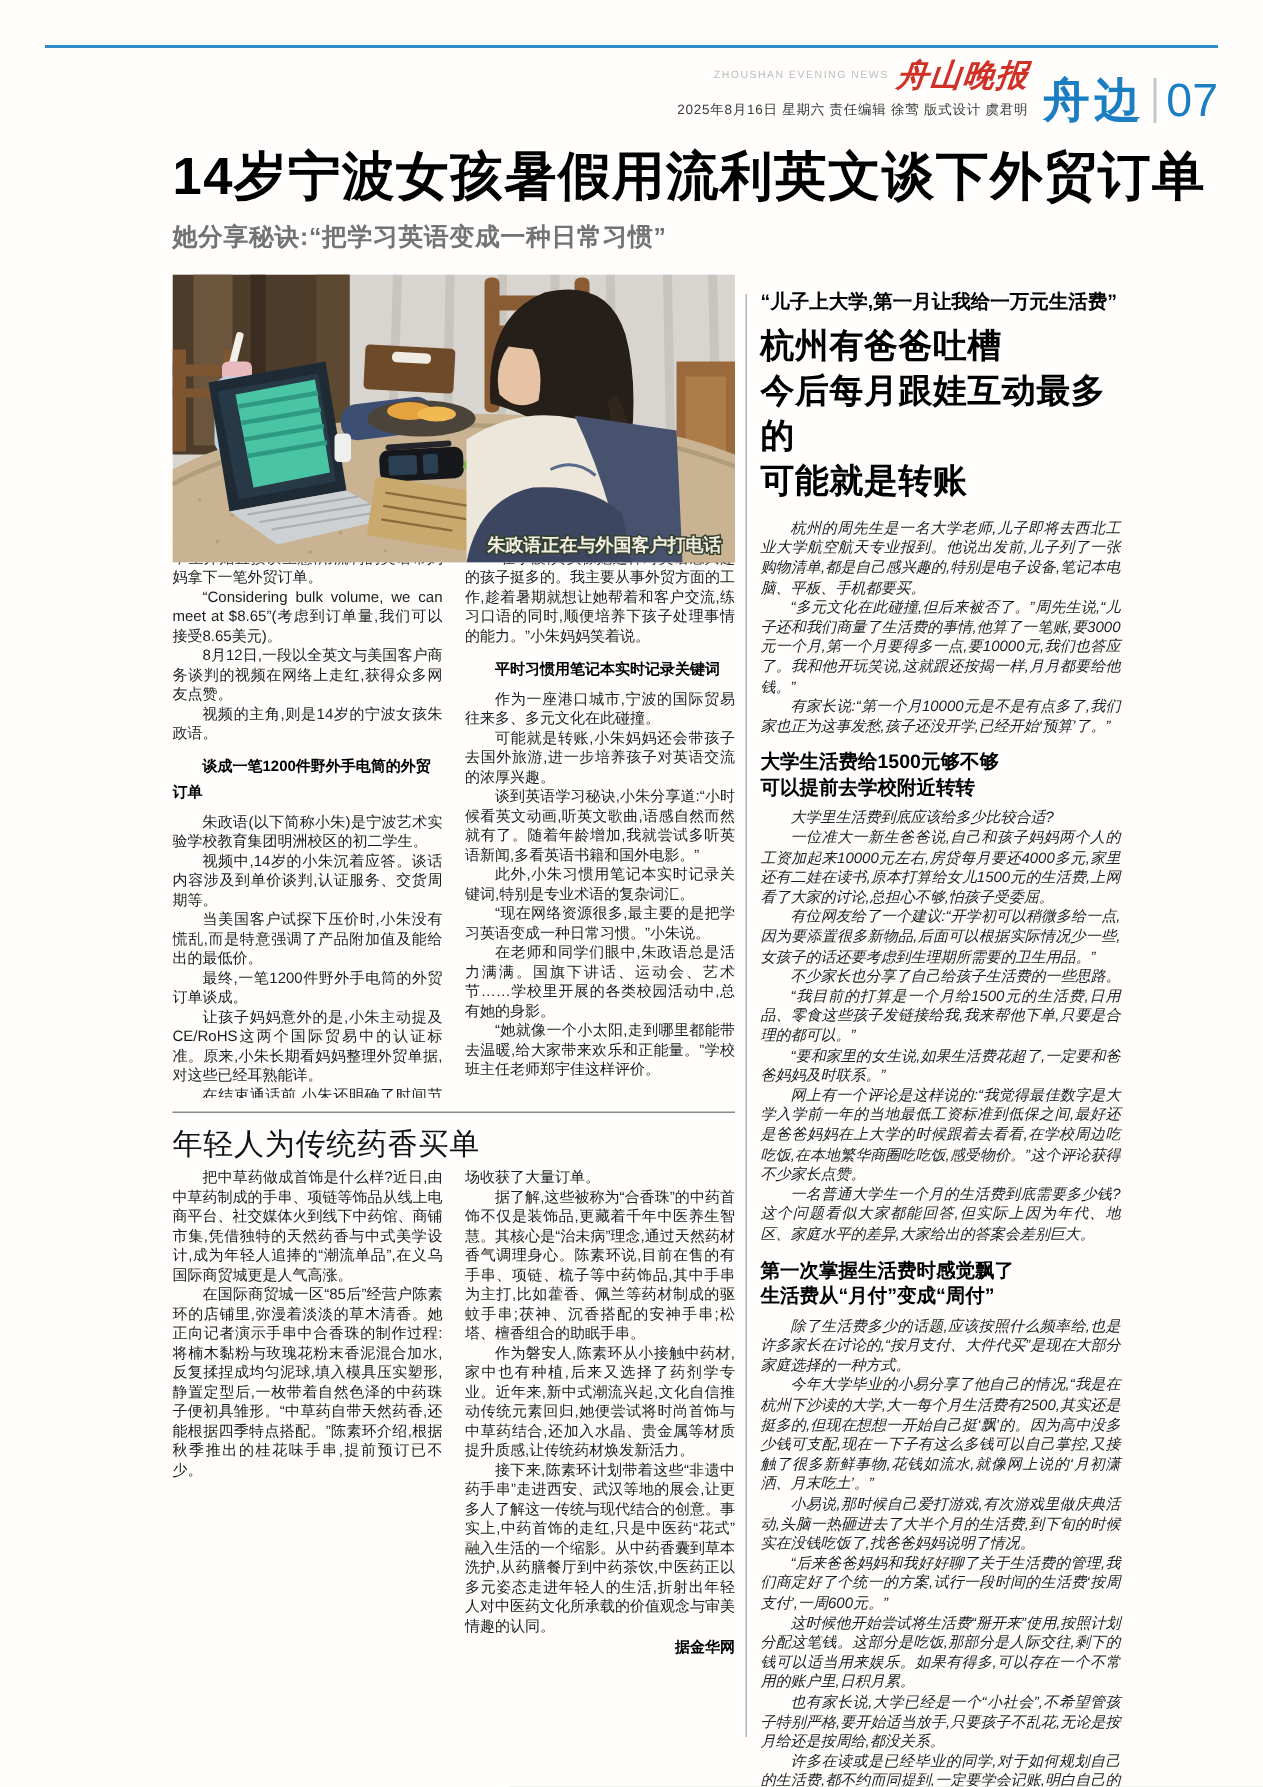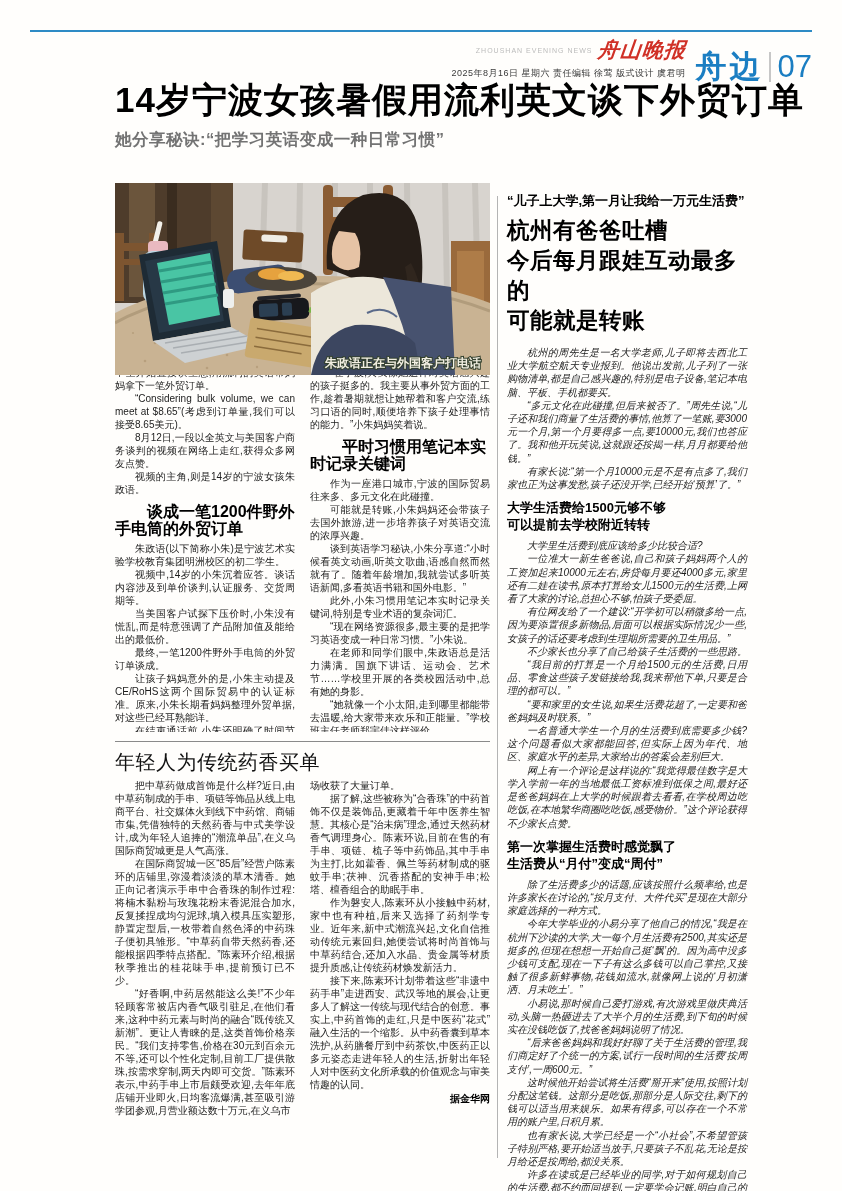--- a/index.html
+++ b/index.html
@@ -14,38 +14,38 @@
   .mh-left{display:flex;flex-direction:column;align-items:flex-end;margin-right:10px;padding-bottom:2px;}
   .mh-row1{display:flex;align-items:center;}
   .mh-en{font-size:7px;color:#bcbcbc;letter-spacing:1px;margin-right:5px;}
   .mh-logo{font-family:"DejaVu Serif","Liberation Serif",serif;font-style:italic;font-weight:bold;
     color:#d03026;font-size:21px;letter-spacing:1px;transform:skewX(-6deg);}
   .mh-date{font-size:9px;color:#3a3a3a;letter-spacing:.5px;margin-top:3px;white-space:nowrap;}
   .mh-section{font-size:31px;font-weight:800;color:#1b7ec2;letter-spacing:3px;line-height:1;}
   .mh-bar{width:2px;height:30px;background:#c7c7c7;margin:0 7px 0 5px;}
   .mh-page{font-size:31px;color:#1b7ec2;font-weight:400;line-height:1;}
   
-  .lead-head{position:absolute;left:115px;top:80px;width:632px;}
+  .lead-head{position:absolute;left:115px;top:98px;width:632px;}
   .lead-head h1{margin:0;font-size:35px;line-height:40px;font-weight:800;color:#000;letter-spacing:1px;white-space:nowrap;}
   .lead-head h2{margin:9px 0 0 0;font-size:16.5px;font-weight:600;color:#737373;letter-spacing:.5px;}
   
   .left-region{position:absolute;left:115px;top:183px;width:375px;}
   .v-divider{position:absolute;left:497px;top:196px;width:1px;height:962px;background:#b4b4b4;}
   .right-region{position:absolute;left:507px;top:192px;width:240px;}
   
   figure{margin:0;position:relative;width:375px;height:151px;}
   
   .cols{display:flex;gap:15px;overflow:hidden;}
   .cols .col{width:180px;}
   .lead-cols{margin-top:6px;height:392px;}
   .bottom-cols{height:352px;}
   .para,.para-cont{margin:0;font-size:10px;line-height:13px;text-align:justify;color:#1c1c1c;}
   .para{text-indent:2em;}
   .para-cont{text-indent:0;}
-  .colhead{margin:7px 0 5px 0;font-size:16px;line-height:17px;font-weight:bold;color:#000;text-indent:2em;white-space:pre-line;}
+  .colhead{margin:7px 0 5px 0;font-size:10px;line-height:17px;font-weight:bold;color:#000;text-indent:2em;white-space:pre-line;}
   .right-region .colhead{text-indent:0;font-size:13px;margin:8px 0 6px 0;}
   .attrib{margin:1px 0 0 0;font-size:10px;line-height:13px;font-weight:bold;text-align:right;color:#000;}
   
   .article-divider{border:none;border-top:1px solid #8a8a8a;margin:9px 0 7px 0;}
   
   .kicker{font-size:20px;color:#111;margin:2px 0 3px 0;font-weight:500;letter-spacing:.5px;}
   .bottom-headline{margin:0 0 8px 0;font-size:27px;font-weight:800;color:#000;letter-spacing:.5px;line-height:32px;white-space:nowrap;}
   
   .kicker-q{font-size:13px;font-weight:bold;color:#000;margin:0 0 6px 0;}
   .right-headline{margin:0 0 10px 0;font-size:22.5px;font-weight:800;color:#000;line-height:30px;letter-spacing:.5px;white-space:pre-line;}
@@ -234,21 +234,20 @@
     </div>
 
     <hr class="article-divider">
 
     <section>
       <div class="kicker">年轻人为传统药香买单</div>
       <div class="cols bottom-cols">
         <div class="col">
             <p class="para">把中草药做成首饰是什么样?近日,由中草药制成的手串、项链等饰品从线上电商平台、社交媒体火到线下中药馆、商铺市集,凭借独特的天然药香与中式美学设计,成为年轻人追捧的“潮流单品”,在义乌国际商贸城更是人气高涨。</p>
             <p class="para">在国际商贸城一区“85后”经营户陈素环的店铺里,弥漫着淡淡的草木清香。她正向记者演示手串中合香珠的制作过程:将楠木黏粉与玫瑰花粉末香泥混合加水,反复揉捏成均匀泥球,填入模具压实塑形,静置定型后,一枚带着自然色泽的中药珠子便初具雏形。“中草药自带天然药香,还能根据四季特点搭配。”陈素环介绍,根据秋季推出的桂花味手串,提前预订已不少。</p>
-            <p class="para">“好香啊,中药居然能这么美!”不少年轻顾客常被店内香气吸引驻足,在他们看来,这种中药元素与时尚的融合“既传统又新潮”。更让人青睐的是,这类首饰价格亲民。“我们支持零售,价格在30元到百余元不等,还可以个性化定制,目前工厂提供散珠,按需求穿制,两天内即可交货。”陈素环表示,中药手串上市后颇受欢迎,去年年底店铺开业即火,日均客流爆满,甚至吸引游学团参观,月营业额达数十万元,在义乌市</p>
           </div>
         <div class="col">
             <p class="para-cont">场收获了大量订单。</p>
             <p class="para">据了解,这些被称为“合香珠”的中药首饰不仅是装饰品,更藏着千年中医养生智慧。其核心是“治未病”理念,通过天然药材香气调理身心。陈素环说,目前在售的有手串、项链、梳子等中药饰品,其中手串为主打,比如藿香、佩兰等药材制成的驱蚊手串;茯神、沉香搭配的安神手串;松塔、檀香组合的助眠手串。</p>
             <p class="para">作为磐安人,陈素环从小接触中药材,家中也有种植,后来又选择了药剂学专业。近年来,新中式潮流兴起,文化自信推动传统元素回归,她便尝试将时尚首饰与中草药结合,还加入水晶、贵金属等材质提升质感,让传统药材焕发新活力。</p>
             <p class="para">接下来,陈素环计划带着这些“非遗中药手串”走进西安、武汉等地的展会,让更多人了解这一传统与现代结合的创意。事实上,中药首饰的走红,只是中医药“花式”融入生活的一个缩影。从中药香囊到草本洗护,从药膳餐厅到中药茶饮,中医药正以多元姿态走进年轻人的生活,折射出年轻人对中医药文化所承载的价值观念与审美情趣的认同。</p>
             <p class="attrib">据金华网</p>
           </div>
       </div>
     </section>
@@ -266,22 +265,22 @@
         <p class="para">“多元文化在此碰撞,但后来被否了。”周先生说,“儿子还和我们商量了生活费的事情,他算了一笔账,要3000元一个月,第一个月要得多一点,要10000元,我们也答应了。我和他开玩笑说,这就跟还按揭一样,月月都要给他钱。”</p>
         <p class="para">有家长说:“第一个月10000元是不是有点多了,我们家也正为这事发愁,孩子还没开学,已经开始‘预算’了。”</p>
         <h4 class="colhead">大学生活费给1500元够不够
 可以提前去学校附近转转</h4>
         <p class="para">大学里生活费到底应该给多少比较合适?</p>
         <p class="para">一位准大一新生爸爸说,自己和孩子妈妈两个人的工资加起来10000元左右,房贷每月要还4000多元,家里还有二娃在读书,原本打算给女儿1500元的生活费,上网看了大家的讨论,总担心不够,怕孩子受委屈。</p>
         <p class="para">有位网友给了一个建议:“开学初可以稍微多给一点,因为要添置很多新物品,后面可以根据实际情况少一些,女孩子的话还要考虑到生理期所需要的卫生用品。”</p>
         <p class="para">不少家长也分享了自己给孩子生活费的一些思路。</p>
         <p class="para">“我目前的打算是一个月给1500元的生活费,日用品、零食这些孩子发链接给我,我来帮他下单,只要是合理的都可以。”</p>
         <p class="para">“要和家里的女生说,如果生活费花超了,一定要和爸爸妈妈及时联系。”</p>
+        <p class="para">网上有一个评论是这样说的:“我觉得最佳数字是大学入学前一年的当地最低工资标准到低保之间,最好还是爸爸妈妈在上大学的时候跟着去看看,在学校周边吃吃饭,在本地繁华商圈吃吃饭,感受物价。”这个评论获得不少家长点赞。</p>
         <p class="para">一名普通大学生一个月的生活费到底需要多少钱?这个问题看似大家都能回答,但实际上因为年代、地区、家庭水平的差异,大家给出的答案会差别巨大。</p>
-        <p class="para">网上有一个评论是这样说的:“我觉得最佳数字是大学入学前一年的当地最低工资标准到低保之间,最好还是爸爸妈妈在上大学的时候跟着去看看,在学校周边吃吃饭,在本地繁华商圈吃吃饭,感受物价。”这个评论获得不少家长点赞。</p>
         <h4 class="colhead">第一次掌握生活费时感觉飘了
 生活费从“月付”变成“周付”</h4>
         <p class="para">除了生活费多少的话题,应该按照什么频率给,也是许多家长在讨论的,“按月支付、大件代买”是现在大部分家庭选择的一种方式。</p>
         <p class="para">今年大学毕业的小易分享了他自己的情况,“我是在杭州下沙读的大学,大一每个月生活费有2500,其实还是挺多的,但现在想想一开始自己挺‘飘’的。因为高中没多少钱可支配,现在一下子有这么多钱可以自己掌控,又接触了很多新鲜事物,花钱如流水,就像网上说的‘月初潇洒、月末吃土’。”</p>
         <p class="para">小易说,那时候自己爱打游戏,有次游戏里做庆典活动,头脑一热砸进去了大半个月的生活费,到下旬的时候实在没钱吃饭了,找爸爸妈妈说明了情况。</p>
         <p class="para">“后来爸爸妈妈和我好好聊了关于生活费的管理,我们商定好了个统一的方案,试行一段时间的生活费‘按周支付’,一周600元。”</p>
         <p class="para">这时候他开始尝试将生活费“掰开来”使用,按照计划分配这笔钱。这部分是吃饭,那部分是人际交往,剩下的钱可以适当用来娱乐。如果有得多,可以存在一个不常用的账户里,日积月累。</p>
         <p class="para">也有家长说,大学已经是一个“小社会”,不希望管孩子特别严格,要开始适当放手,只要孩子不乱花,无论是按月给还是按周给,都没关系。</p>
         <p class="para">许多在读或是已经毕业的同学,对于如何规划自己的生活费,都不约而同提到,一定要学会记账,明白自己的钱去了哪里。</p>
       </div>

